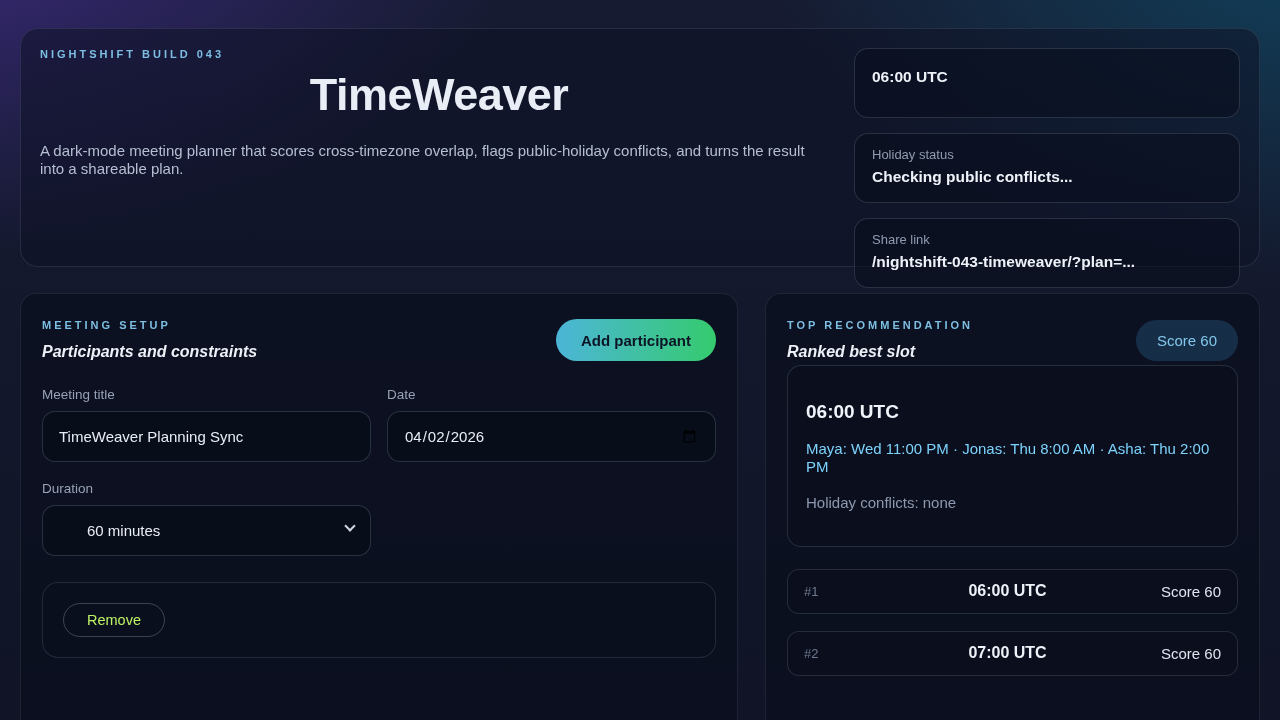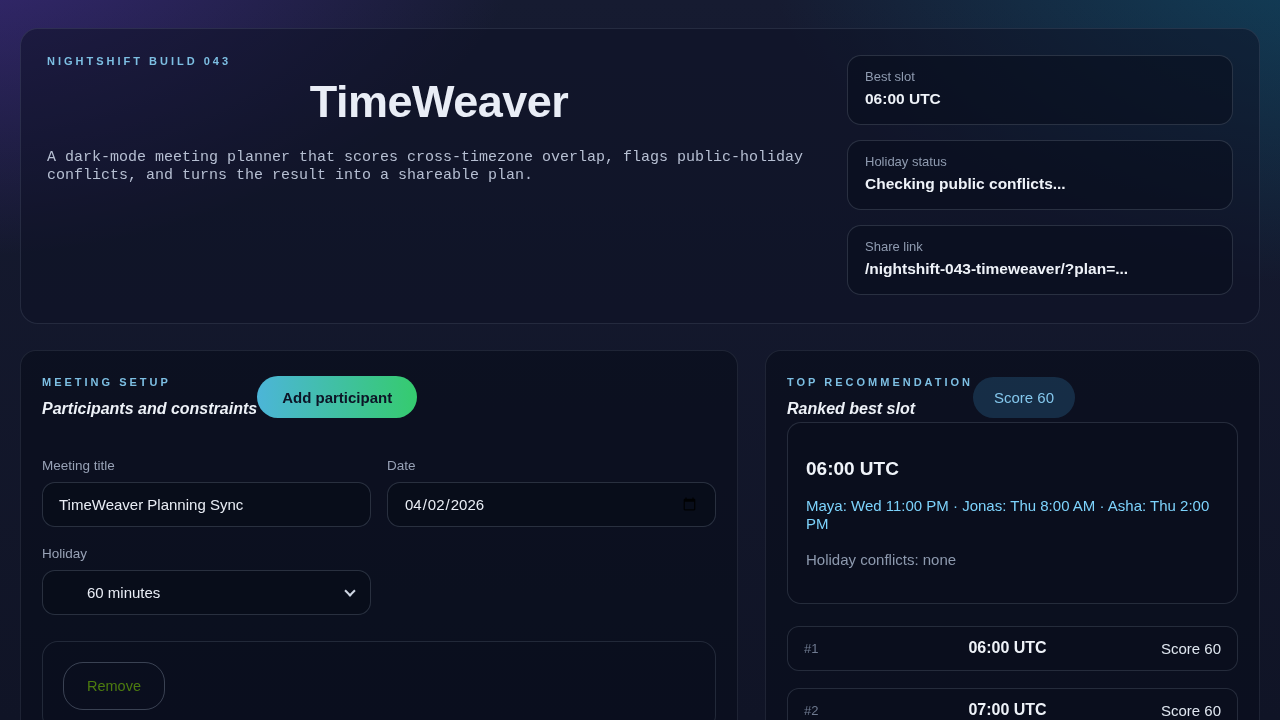--- a/index.html
+++ b/index.html
@@ -13,37 +13,37 @@
       radial-gradient(980px 580px at 107% -10%, rgba(10,125,158,0.42), rgba(10,125,158,0) 62%),
       linear-gradient(180deg,#161b31 0%, #101426 100%);
   }
   .page { padding:28px 20px 0 20px; }
 
   
   .hero {
     background:rgba(13,18,36,0.52);
     border:1px solid rgba(148,163,184,0.16);
     border-radius:18px;
-    padding:26px;
+    padding:19px;
     display:grid;
     grid-template-columns:1fr 386px;
     column-gap:16px;
-    height:296px;
+    height:239px;
   }
   .eyebrow {
     color:#7dbfe3; font-size:11px; font-weight:700;
     letter-spacing:3px; text-transform:uppercase;
   }
   .hero-title {
     font-size:45px; font-weight:700; color:#e9edf6;
     letter-spacing:-0.5px; margin-top:10px; line-height:1.1;text-align:center;
   }
   .hero-desc {
     margin-top:22px; max-width:780px;
-    color:#b6bfd2; font-size:15px; line-height:1.26;font-family:Liberation Mono, monospace;
+    color:#b6bfd2; font-size:15px; line-height:1.26;
   }
   .stat-stack { display:flex; flex-direction:column; gap:15px; }
   .stat-card {
     background:rgba(8,13,27,0.55);
     border:1px solid rgba(148,163,184,0.22);
     border-radius:14px;
     padding:13px 17px;
     height:70px;
   }
   .stat-label { color:#8f9bb0; font-size:13px; }
@@ -52,36 +52,36 @@
 
   
   .columns { display:grid; grid-template-columns:718px 1fr; gap:27px; margin-top:26px; }
   .panel {
     background:rgba(9,14,28,0.66);
     border:1px solid rgba(148,163,184,0.14);
     border-radius:16px;
     padding:25px 21px;
     min-height:480px;
   }
-  .panel-head { display:flex; align-items:center; }
+  .panel-head { display:flex; justify-content:space-between; align-items:center; }
   .panel-title { font-size:16px; font-weight:700; color:#edf1f7; margin-top:12px;font-style:italic; }
 
   .btn-gradient {
     border:none; cursor:pointer;
     background:linear-gradient(90deg,#4cb5d8 0%,#35cb6e 100%);
     color:#0c1426; font-weight:700; font-size:15px;
     font-family:"Liberation Sans", sans-serif;
     padding:0 25px; height:42px; border-radius:23px;
   }
 
   
-  .form-grid { display:grid; grid-template-columns:1fr 1fr; column-gap:16px; row-gap:19px; margin-top:40px; }
+  .form-grid { display:grid; grid-template-columns:1fr 1fr; column-gap:16px; row-gap:19px; margin-top:26px; }
   .field-label { display:block; color:#98a2b6; font-size:13.5px; margin-bottom:9px; }
   .control {
-    width:100%; height:45px;
+    width:100%; height:51px;
     background:rgba(7,12,24,0.60);
     border:1px solid rgba(148,163,184,0.24);
     border-radius:13px;
     color:#e9edf5; font-size:15px;
     font-family:"Liberation Sans", sans-serif;
     padding:0 16px;
     outline:none;
   }
   input[type="date"].control { color-scheme:dark; }
   input[type="date"].control::-webkit-calendar-picker-indicator { filter:invert(1); opacity:.92; }
@@ -100,23 +100,23 @@
     border:1px solid rgba(148,163,184,0.18);
     border-radius:16px;
     background:rgba(10,15,29,0.35);
     padding:20px;
   }
   .participant-row1 { display:flex; justify-content:space-between; align-items:center; }
   .name-group { width:237px; }
   .btn-outline {
     background:transparent; cursor:pointer;
     border:1px solid rgba(148,163,184,0.35);
-    color:#4d7c0f; font-size:14.5px;
-    font-family:"Liberation Sans", sans-serif;
-    padding:0 23px; height:48px; border-radius:20px;
+    color:#bef264; font-size:14.5px;
+    font-family:"Liberation Sans", sans-serif;
+    padding:0 23px; height:34px; border-radius:20px;
   }
 
   
   .score-badge {
     background:rgba(56,132,180,0.26);
     color:#84c7ec; font-size:15px;
     padding:12px 21px; border-radius:22px;
     white-space:nowrap;
   }
   .reco-card {
@@ -147,21 +147,20 @@
 <div class="page">
 
   <section class="hero">
     <div>
       <div class="eyebrow">NIGHTSHIFT BUILD 043</div>
       <h1 class="hero-title">TimeWeaver</h1>
       <p class="hero-desc">A dark-mode meeting planner that scores cross-timezone overlap, flags public-holiday conflicts, and turns the result into a shareable plan.</p>
     </div>
     <div class="stat-stack">
       <div class="stat-card">
-        <div class="stat-label">Best slot</div>
         <div class="stat-value">06:00 UTC</div>
       </div>
       <div class="stat-card">
         <div class="stat-label">Holiday status</div>
         <div class="stat-value">Checking public conflicts...</div>
       </div>
       <div class="stat-card">
         <div class="stat-label">Share link</div>
         <div class="stat-value">/nightshift-043-timeweaver/?plan=...</div>
       </div>
@@ -182,21 +181,21 @@
       <div class="form-grid">
         <div>
           <label class="field-label">Meeting title</label>
           <input class="control" type="text" value="TimeWeaver Planning Sync" style="">
         </div>
         <div>
           <label class="field-label">Date</label>
           <input class="control" type="date" value="2026-04-02" style="">
         </div>
         <div>
-          <label class="field-label">Holiday</label>
+          <label class="field-label">Duration</label>
           <div class="select-wrap">
             <select class="control">
               <option>60 minutes</option>
             </select>
             <span class="chev"></span>
           </div>
         </div>
         <div></div>
       </div>
 

